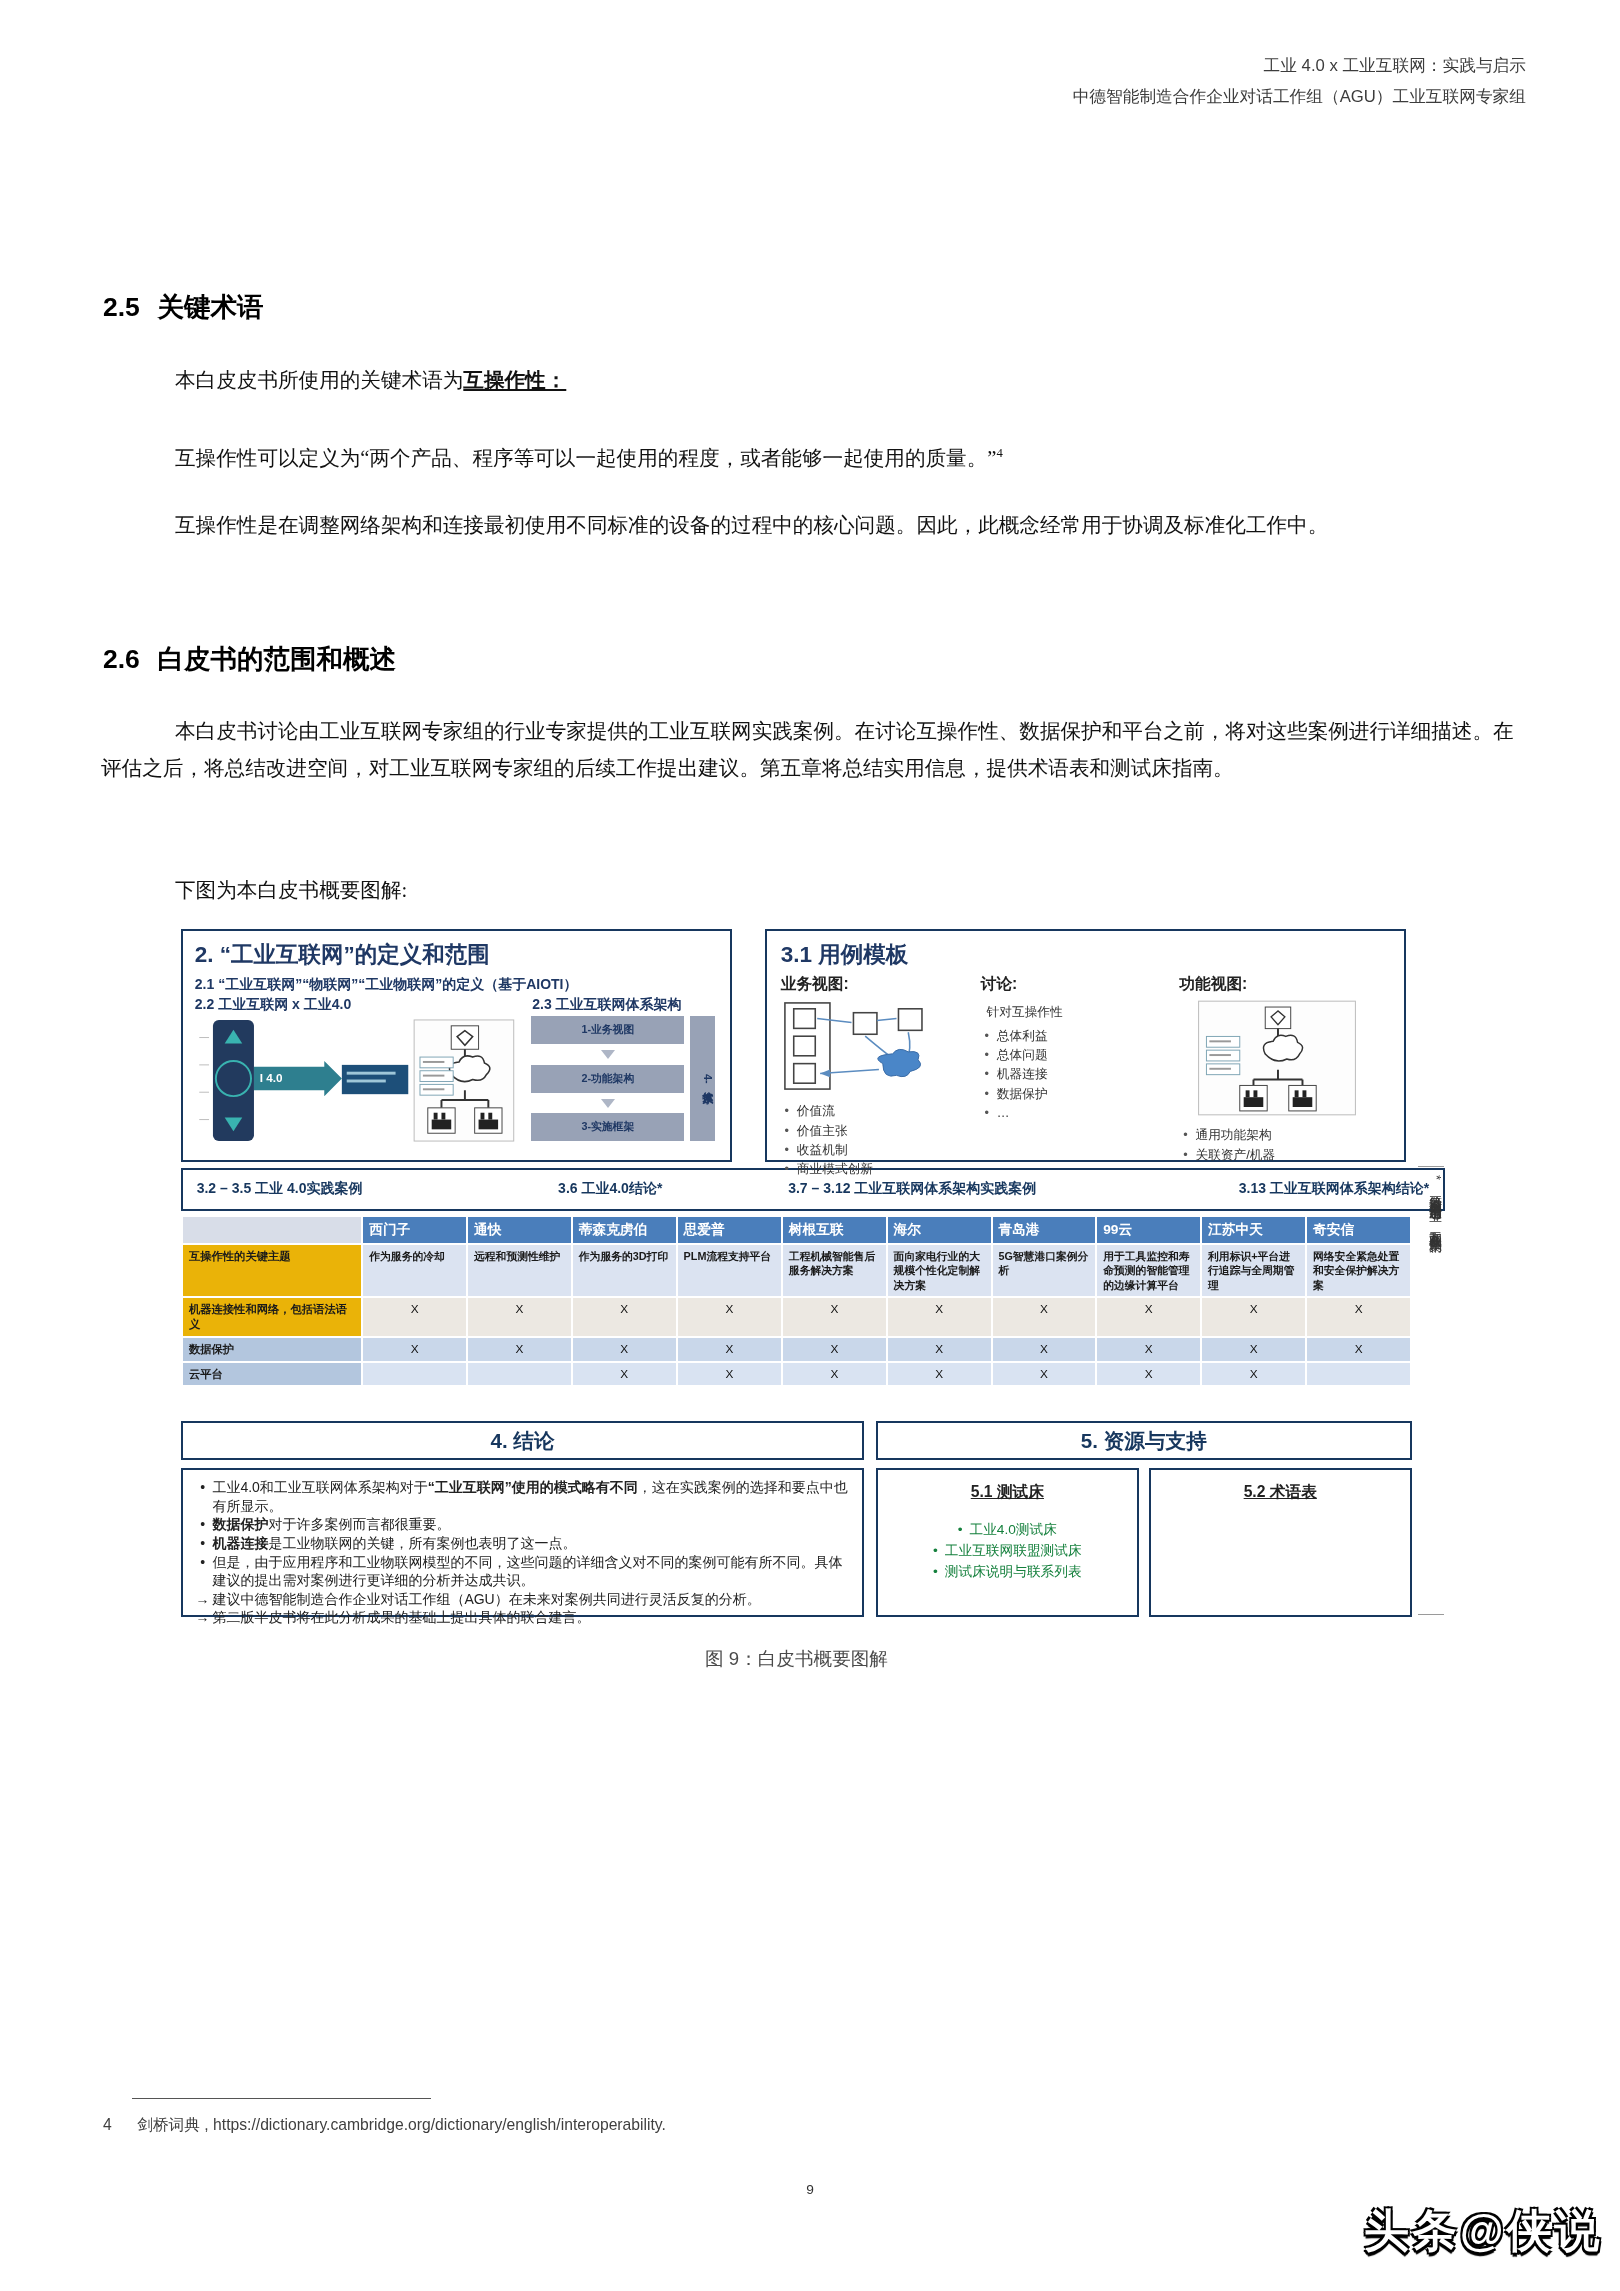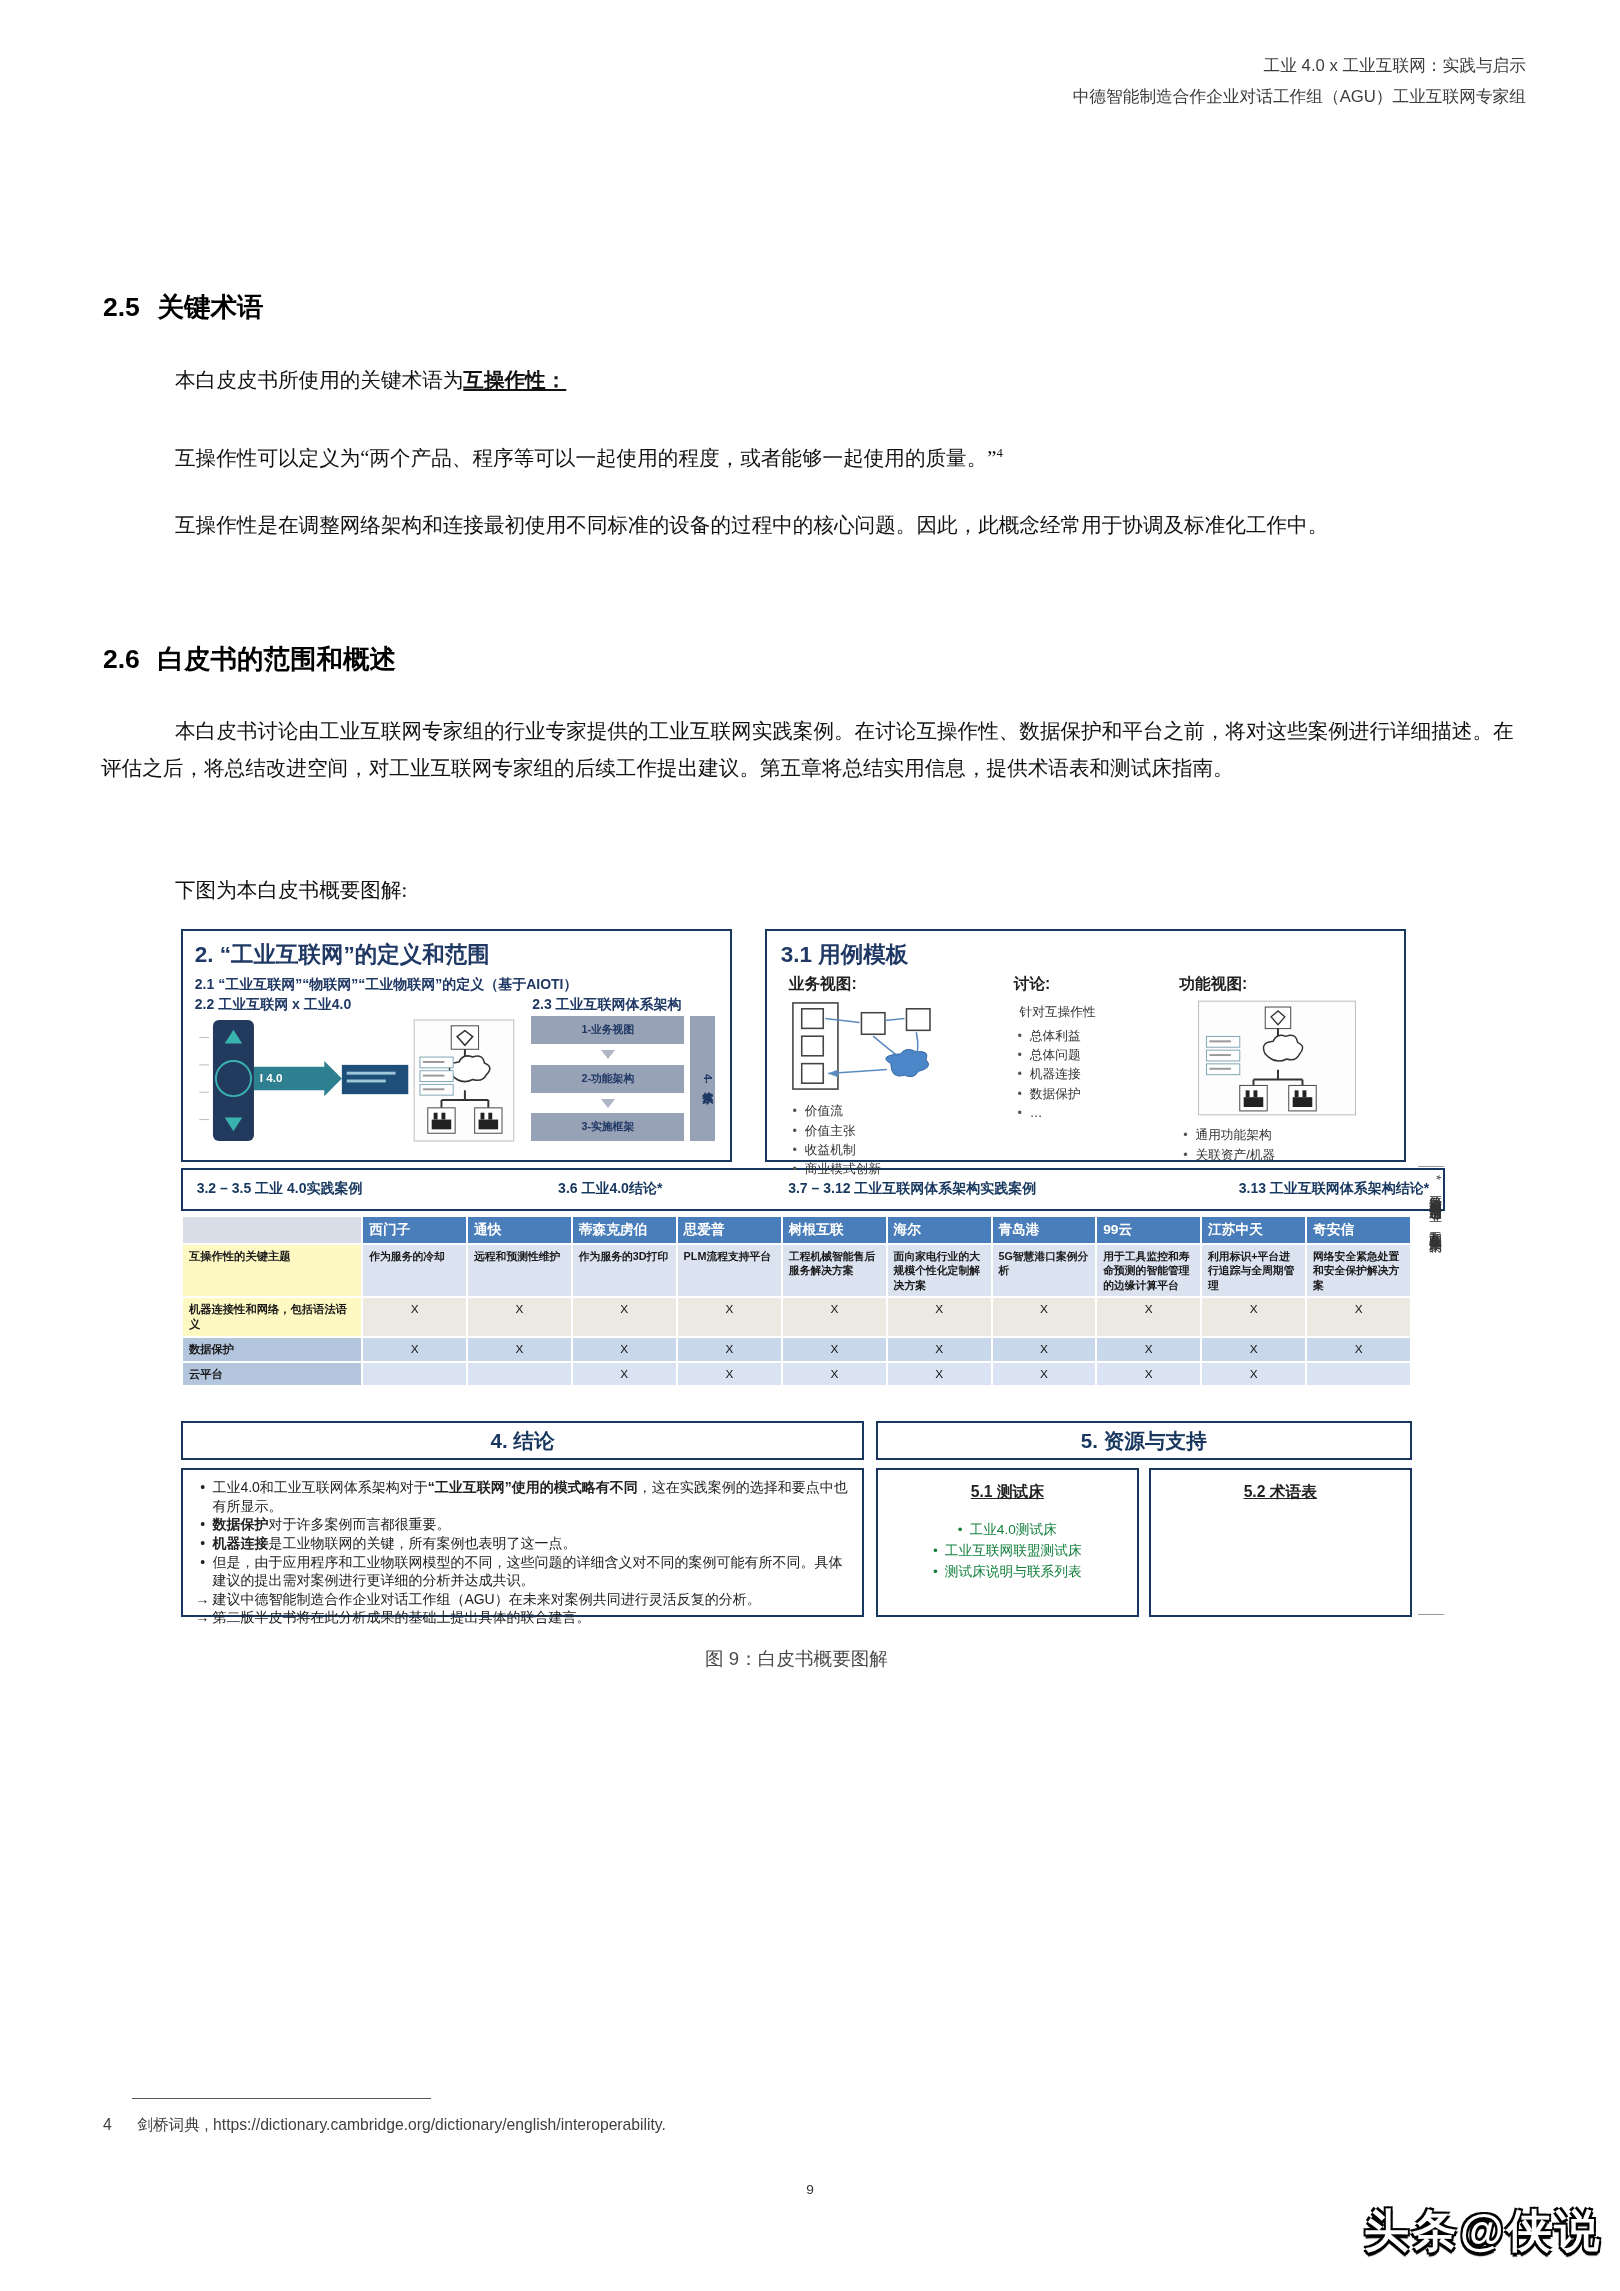--- a/index.html
+++ b/index.html
@@ -31,39 +31,39 @@
   
   .arch{display:flex;gap:5.9px;width:184px;height:125px;}
   .arch-main{display:flex;flex-direction:column;justify-content:space-between;flex:1;}
   .arch-bar{background:#98a2b6;color:#1f3864;font-weight:bold;font-size:10.8px;
         text-align:center;padding:6.9px 2px;}
   .arch-arrow{width:0;height:0;border-left:7.8px solid transparent;border-right:7.8px solid transparent;
         border-top:9.8px solid #aeb6c6;margin:2px auto;}
   .arch-side{width:25.5px;background:#98a2b6;color:#1f3864;font-weight:bold;font-size:10.8px;
         writing-mode:vertical-rl;text-align:center;}
   
-  .uc-cols{display:flex;gap:29px;margin-left:8px;}
+  .uc-cols{display:flex;gap:4px;}
   .uc-col{flex:1;}
   .uc-label{font-size:15.7px;font-weight:bold;color:#222;margin-bottom:3.9px;}
   .uc-list{margin:5.9px 0 0 3.9px;padding:0;list-style:none;font-size:12.7px;color:#333;line-height:1.5;}
   .uc-list li::before{content:"•";margin-right:7.8px;color:#555;}
   .uc-intro{font-size:12.7px;color:#333;margin:9.8px 0 2px 5.9px;}
   
   .fig-band{margin-top:5.9px;height:39px;border:2px solid #17375e;box-sizing:content-box;
         display:flex;align-items:center;padding:0 13.7px;
         font-weight:bold;font-size:14px;color:#17375e;white-space:nowrap;}
   .fig-band .seg1{width:377px;}
   .fig-band .seg2{width:240px;}
   .fig-band .seg3{width:470px;}
   
   table.sum{border-collapse:separate;border-spacing:2.9px;margin-top:4px;width:1231px;}
   table.sum th,table.sum td{padding:3.9px 5.9px;vertical-align:top;text-align:left;}
   th.corner{background:#d8dde8;width:174px;}
   th.comp{background:#4a7ebb;color:#fff;font-size:13.7px;font-weight:bold;width:95px;}
-  td.lbl{background:#fef9c3;font-size:11.3px;font-weight:bold;color:#1a1a1a;}
+  td.lbl{background:#eab308;font-size:11.3px;font-weight:bold;color:#1a1a1a;}
   .row-topics td.data{background:#dbe3f1;font-size:10.8px;font-weight:bold;color:#1a1a1a;line-height:1.35;}
   .row-machine td.data{background:#ece8e2;text-align:center;font-size:11.8px;}
   .row-data td.data{background:#c9d7ea;text-align:center;font-size:11.8px;}
   .row-cloud td.data{background:#d9e3f2;text-align:center;font-size:11.8px;}
   .row-data td.lbl,.row-cloud td.lbl{background:#b3c6de;}
   
   .side-note{position:absolute;left:1237px;top:237px;height:439px;width:25.5px;
         border-top:1px solid #9a9a9a;border-bottom:1px solid #9a9a9a;
         writing-mode:vertical-rl;font-size:12.7px;color:#333;padding-top:7.8px;letter-spacing:1px;}
   

